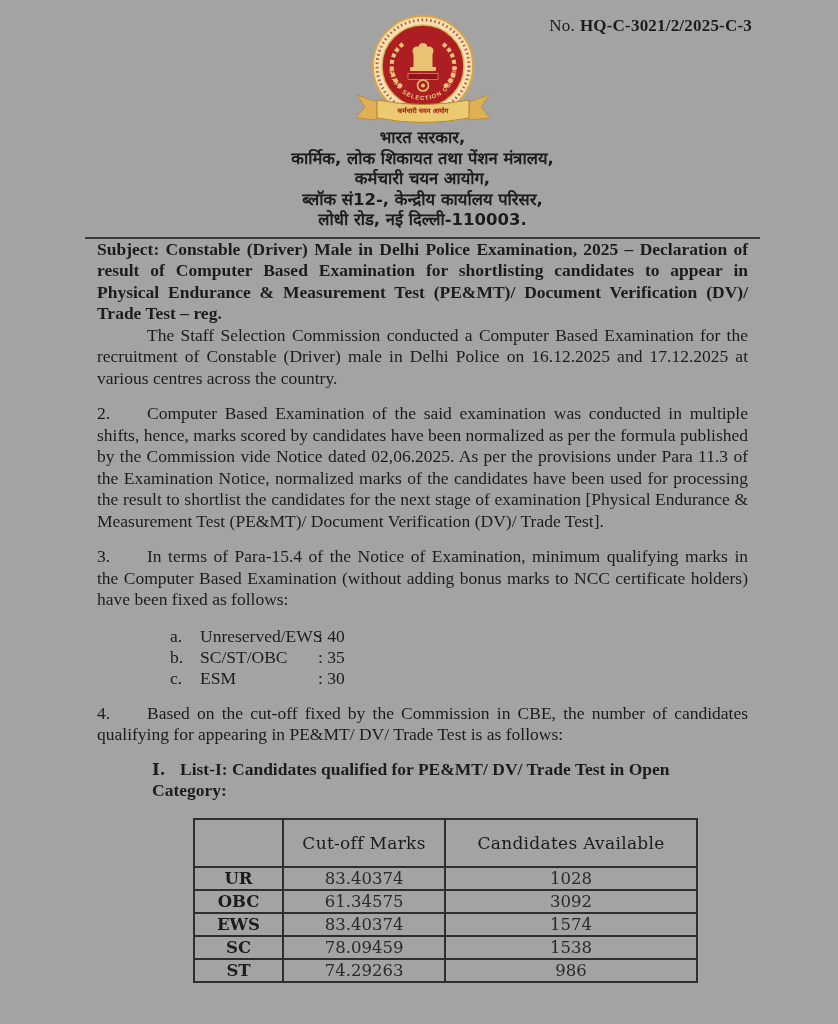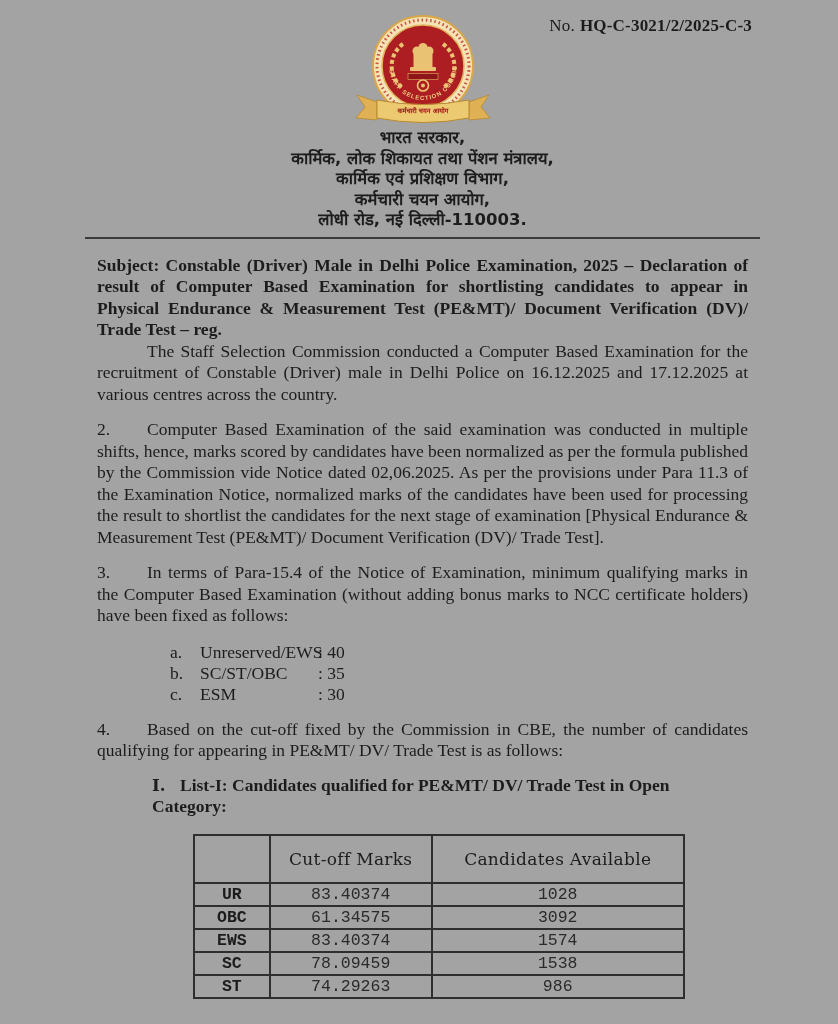--- a/index.html
+++ b/index.html
@@ -38,21 +38,20 @@
     font-family: "DejaVu Sans", "Liberation Serif", serif;
   }
   .rule {
     border: none;
     border-top: 2.5px solid #3a3a3a;
     margin: 6px -12px 0 -12px;
   }
 
   
   .subject {
-    margin-top: 16px;
     font-weight: bold;
     font-size: 17.5px;
     line-height: 21.5px;
     text-align: justify;
   }
   .para {
     font-size: 17.5px;
     line-height: 21.5px;
     text-align: justify;
   }
@@ -89,21 +88,21 @@
     border: 2px solid #2e2e2e;
     text-align: center;
     vertical-align: middle;
   }
   table.cutoff th {
     font-size: 17px;
     font-weight: normal;
     height: 48px;
     letter-spacing: 0.3px;
   }
-  table.cutoff td { font-size: 16.5px; height: 23px; padding: 0 22px; font-family: Liberation Mono, monospace; }
+  table.cutoff td { font-size: 16.5px; height: 23px; padding: 0 22px; }
   td.cat, th.cat { width: 61px; font-weight: bold; }
   td.cutoff-col, th.cutoff-col { width: 162px; }
   td.cand-col, th.cand-col { width: 252px; }
   td.val { color: #2a2a2a; font-weight: normal; }
 
   
   .footer {
     position: absolute;
     top: 1021px;
     right: 80px;
@@ -160,22 +159,22 @@
           <path d="M122 88 L142 81 L134 93 L143 104 L122 106 Z" fill="#DFB054" stroke="#B8892E" stroke-width="0.8"></path>
           <path d="M30 86 Q76 95 122 86 L122 104 Q76 113 30 104 Z" fill="#ECCA72" stroke="#B8892E" stroke-width="1"></path>
           <text x="76" y="99" text-anchor="middle" font-size="6.5" fill="#A01418" font-weight="bold" font-family="DejaVu Sans, sans-serif">कर्मचारी चयन आयोग</text>
         </g>
       </svg>
     </div>
 
     <div class="address-block">
       <div>भारत सरकार,</div>
       <div>कार्मिक, लोक शिकायत तथा पेंशन मंत्रालय,</div>
-      <div>कार्मिक एवं प्रशिक्षण विभाग,</div>
       <div>कर्मचारी चयन आयोग,</div>
+      <div>ब्लॉक सं12-, केन्द्रीय कार्यालय परिसर,</div>
       <div>लोधी रोड, नई दिल्ली-110003.</div>
     </div>
 
     <hr class="rule">
 
     <p class="subject">Subject: Constable (Driver) Male in Delhi Police Examination, 2025 – Declaration of result of Computer Based Examination for shortlisting candidates to appear in Physical Endurance &amp; Measurement Test (PE&amp;MT)/ Document Verification (DV)/ Trade Test – reg.</p>
 
     <p class="para first">The Staff Selection Commission conducted a Computer Based Examination for the recruitment of Constable (Driver) male in Delhi Police on 16.12.2025 and 17.12.2025 at various centres across the country.</p>
 
     <p class="para numbered"><span class="pnum">2.</span><span>Computer Based Examination of the said examination was conducted in multiple shifts, hence, marks scored by candidates have been normalized as per the formula published by the Commission vide Notice dated 02,06.2025. As per the provisions under Para 11.3 of the Examination Notice, normalized marks of the candidates have been used for processing the result to shortlist the candidates for the next stage of examination [Physical Endurance &amp; Measurement Test (PE&amp;MT)/ Document Verification (DV)/ Trade Test].</span></p>

